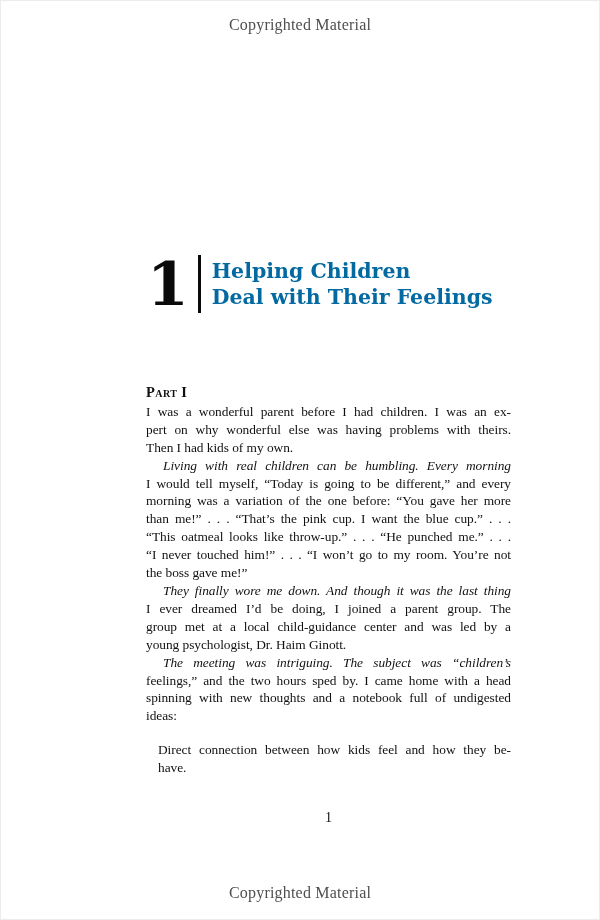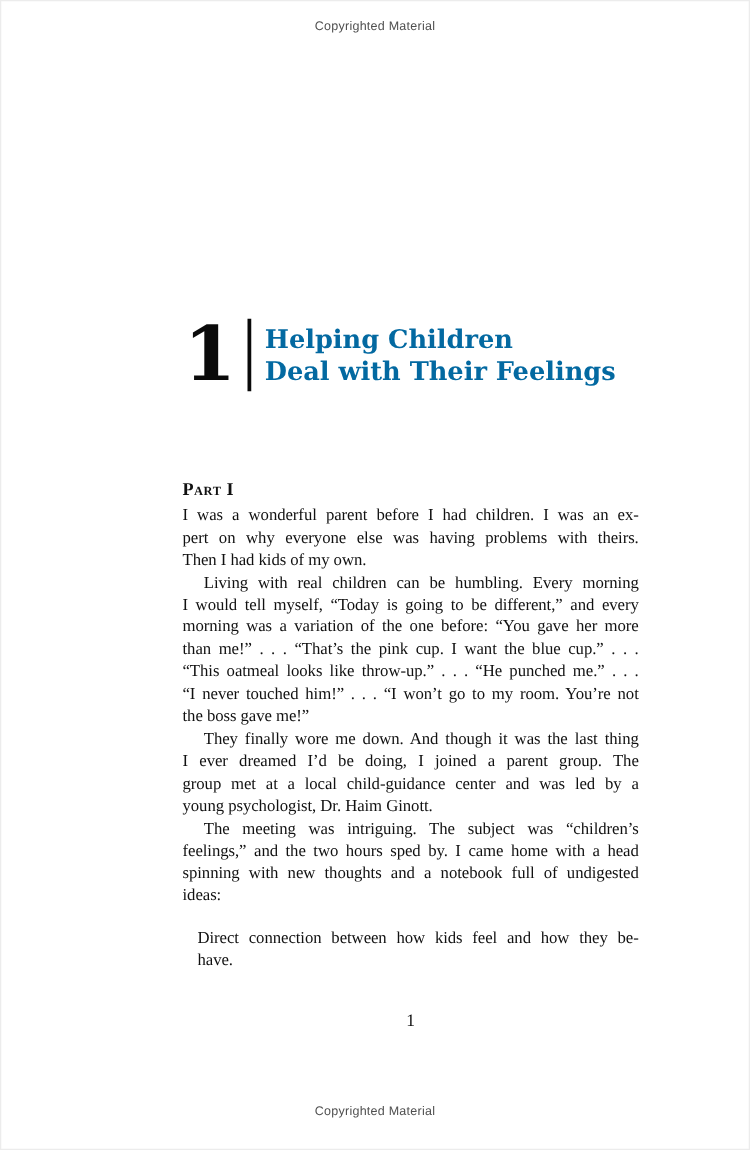--- a/index.html
+++ b/index.html
@@ -15,22 +15,22 @@
     box-shadow: inset 0 0 0 1px #ececec;
     font-family: "Liberation Serif", serif;
     color: #111111;
     overflow: hidden;
   }
   .copyright {
     position: absolute;
     left: 0;
     width: 100%;
     text-align: center;
-    font-family: Liberation Sans, sans-serif;
-    font-size: 10px;
+    font-family: Liberation Serif, serif;
+    font-size: 16px;
     color: #4f4f4f;
     letter-spacing: 0.2px;
   }
   .copyright.top { top: 16px; }
   .copyright.bottom { top: 884px; }
 
   .chapter {
     position: absolute;
     top: 254px;
     left: 147px;
@@ -79,21 +79,21 @@
   .para { margin: 0; }
   .para.space-before { margin-top: 16px; }
   .para.italic {
     margin-left: 12px;
   }
   .bline {
     text-align: justify;
     text-align-last: justify;
   }
   .bline.lastline { text-align-last: left; }
-  .bline.indent { text-indent: 17px; }
+  .bline.indent { text-indent: 17px; font-style: italic; }
 
   .page-number {
     position: absolute;
     top: 810px;
     left: 146px;
     width: 365px;
     text-align: center;
     font-size: 14px;
   }
 </style>
@@ -111,21 +111,21 @@
       <div>Helping Children</div>
       <div>Deal with Their Feelings</div>
     </div>
   </div>
 
   <div class="body-block">
     <div class="section-heading">Part I</div>
     <div id="paragraphs">
         <div class="para">
           <div class="bline">I was a wonderful parent before I had children. I was an ex-</div>
-          <div class="bline">pert on why everyone else was having problems with theirs.</div>
+          <div class="bline">pert on why wonderful else was having problems with theirs.</div>
           <div class="bline lastline">Then I had kids of my own.</div>
         </div>
         <div class="para">
           <div class="bline indent">Living with real children can be humbling. Every morning</div>
           <div class="bline">I would tell myself, “Today is going to be different,” and every</div>
           <div class="bline">morning was a variation of the one before: “You gave her more</div>
           <div class="bline">than me!” . . . “That’s the pink cup. I want the blue cup.” . . .</div>
           <div class="bline">“This oatmeal looks like throw-up.” . . . “He punched me.” . . .</div>
           <div class="bline">“I never touched him!” . . . “I won’t go to my room. You’re not</div>
           <div class="bline lastline">the boss gave me!”</div>

